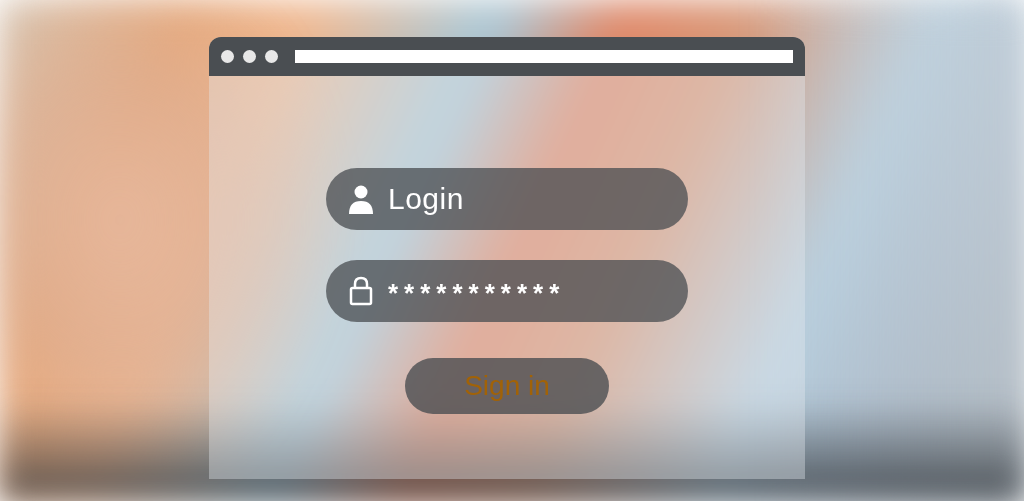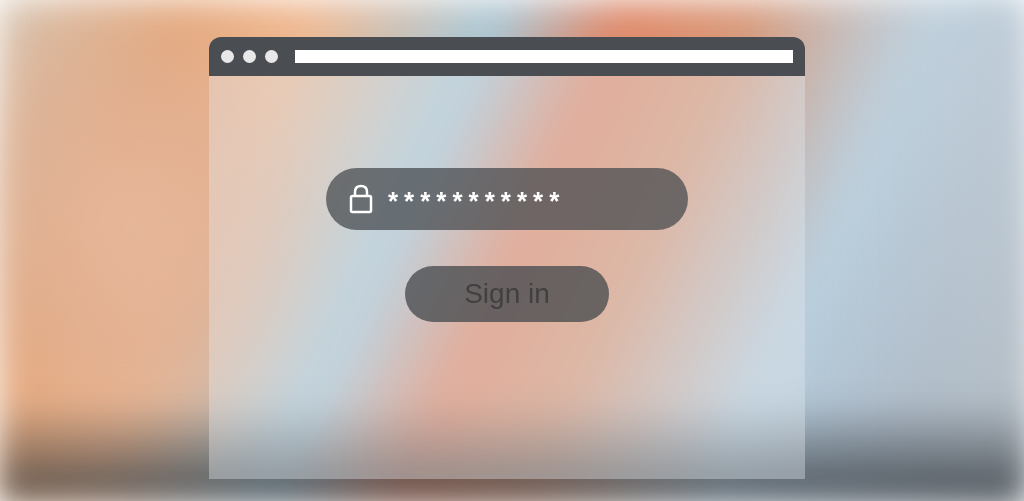--- a/index.html
+++ b/index.html
@@ -121,21 +121,21 @@
     }
     .user-icon svg, .lock-icon svg {
       display: block;
     }
     .signin-button {
       width: 204px;
       height: 56px;
       background: rgba(72, 76, 80, 0.78);
       border: none;
       border-radius: 28px;
-      color: #404040;
+      color: #a16207;
       font-size: 28px;
       font-family: inherit;
       cursor: pointer;
       margin-top: 6px;
     }
   </style>
 </head>
 <body>
 
 <div class="background"></div>
@@ -146,20 +146,29 @@
 <div class="browser-window">
   <div class="titlebar">
     <div class="window-dot"></div>
     <div class="window-dot"></div>
     <div class="window-dot"></div>
     <div class="address-bar"></div>
   </div>
 
   <div class="form-area">
 
+    <div class="input-pill">
+      <span class="user-icon">
+        <svg width="26" height="30" viewBox="0 0 26 30">
+          <circle cx="13" cy="8" r="6.5" fill="#ffffff"></circle>
+          <path d="M 1 30 Q 1 17 13 17 Q 25 17 25 30 Z" fill="#ffffff"></path>
+        </svg>
+      </span>
+      <span class="input-text">Login</span>
+    </div>
 
     <div class="input-pill">
       <span class="lock-icon">
         <svg width="26" height="30" viewBox="0 0 26 30">
           <rect x="3" y="12" width="20" height="16" rx="1.5" fill="none" stroke="#ffffff" stroke-width="2.5"></rect>
           <path d="M 7 12 L 7 8 Q 7 2 13 2 Q 19 2 19 8 L 19 12" fill="none" stroke="#ffffff" stroke-width="2.5"></path>
         </svg>
       </span>
       <span class="password-mask">***********</span>
     </div>

